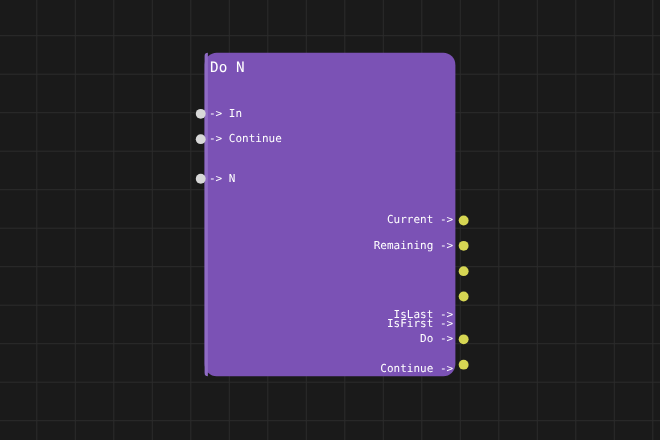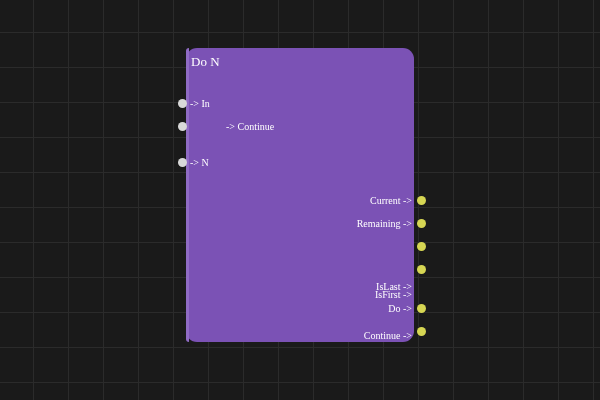--- a/index.html
+++ b/index.html
@@ -19,21 +19,20 @@
     position: relative;
     width: 600px;
     height: 400px;
     background-color: #1a1a1a;
     background-image:
       linear-gradient(to right, #2b2b2b 1px, transparent 1px),
       linear-gradient(to bottom, #2b2b2b 1px, transparent 1px);
     background-size: 35px 35px;
     background-position: -2px -3px;
     overflow: hidden;
-    font-family: Liberation Serif, serif;
   }
 
   
   #node {
     position: absolute;
     left: 186px;
     top: 48px;
     width: 228px;
     height: 294px;
     background: #7b52b5;
@@ -103,21 +102,21 @@
 </head>
 <body>
 
 <div id="canvas">
 
   <div id="node">
     <div id="node-left-strip"></div>
     <div id="node-title">Do N</div>
     <div id="node-input-rows">
         <div class="in-row" style="top: 48px;">-&gt; In</div>
-        <div class="in-row" style="top: 71px; margin-left: 36px;">-&gt; Continue</div>
+        <div class="in-row" style="top: 71px;">-&gt; Continue</div>
         <div class="in-row" style="top: 107px;">-&gt; N</div>
       </div>
     <div id="node-output-rows">
         <div class="out-row" style="top: 145px;">Current -&gt;</div>
         <div class="out-row" style="top: 168px; margin-left: 48px;">Remaining -&gt;</div>
         <div class="out-row" style="top: 191px; margin-top: 48px;">IsFirst -&gt;</div>
         <div class="out-row" style="top: 231px;">IsLast -&gt;</div>
         <div class="out-row" style="top: 253px;">Do -&gt;</div>
         <div class="out-row" style="top: 280px;">Continue -&gt;</div>
       </div>

